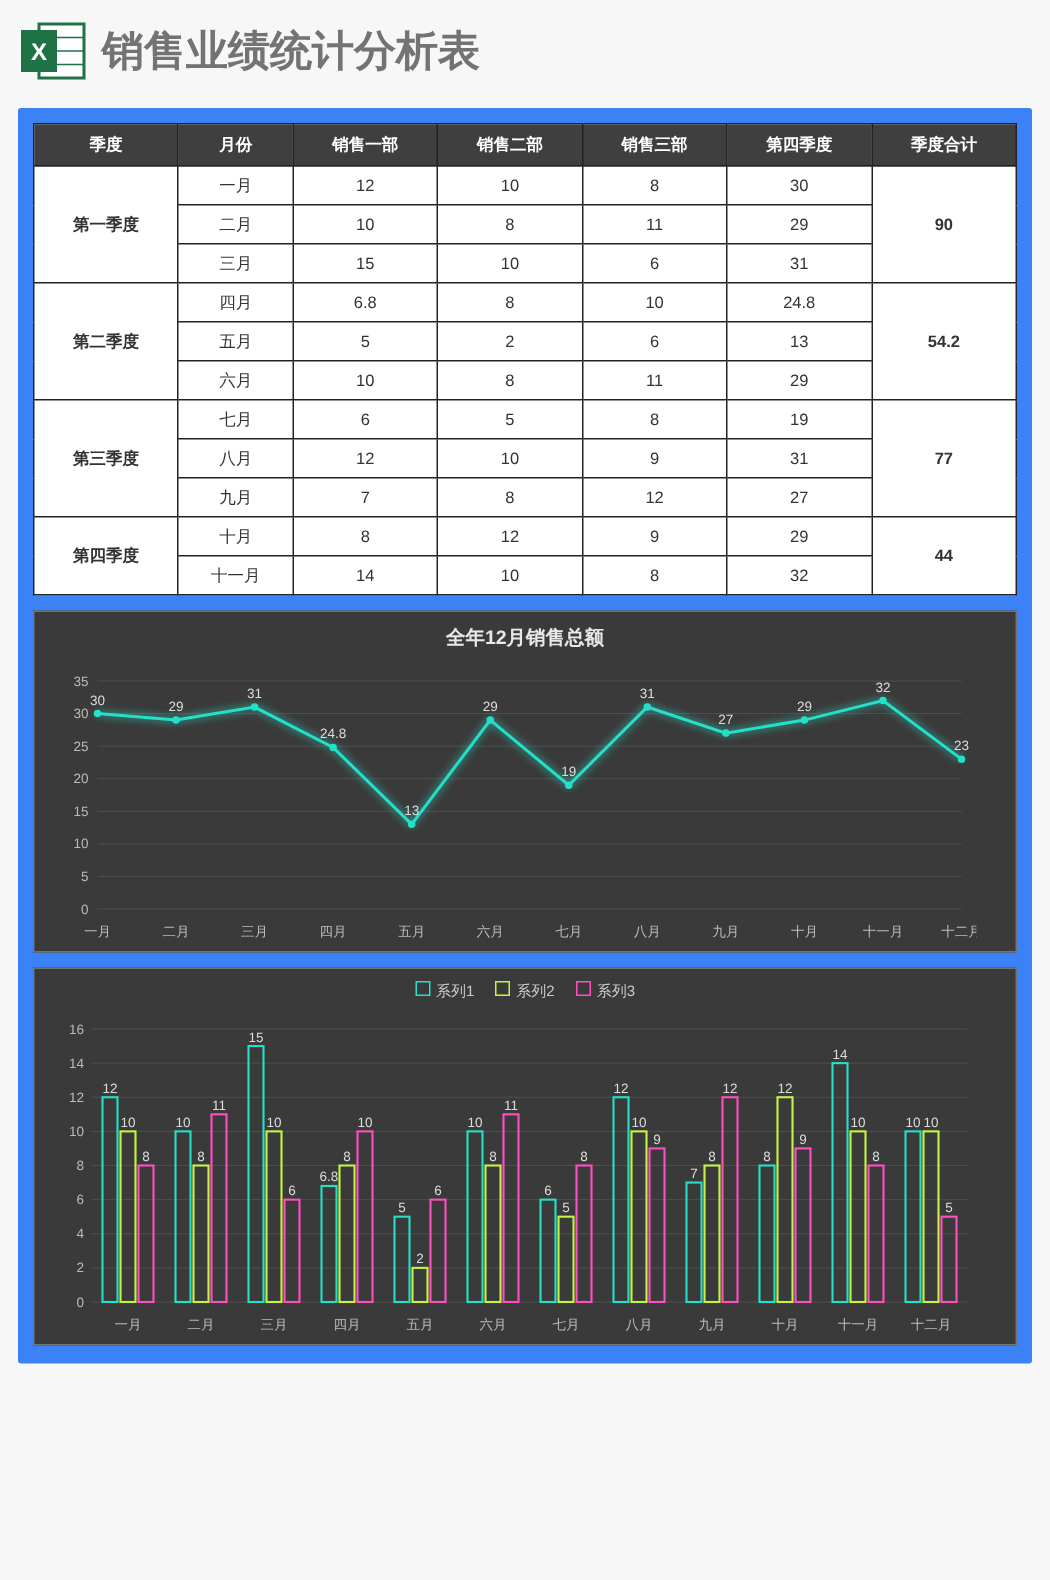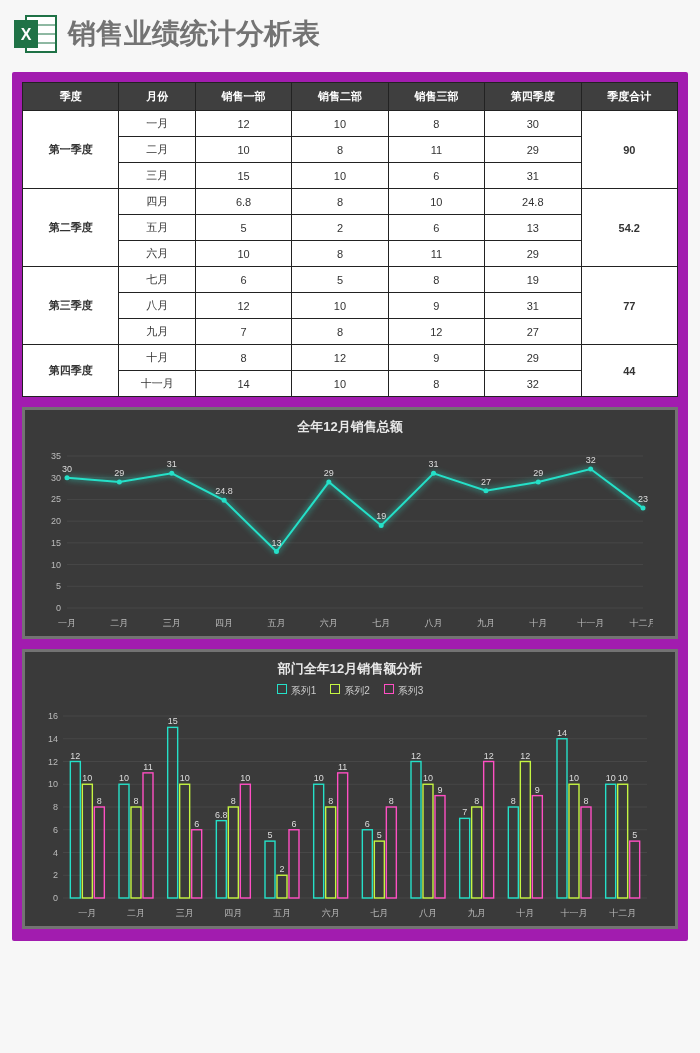--- a/index.html
+++ b/index.html
@@ -2,26 +2,26 @@
 <html><head>
 <meta charset="utf-8">
 <style>
 * { margin:0; padding:0; box-sizing:border-box; }
 body { width:700px; height:1053px; background:#f7f7f7; font-family:"Microsoft YaHei",Arial,sans-serif; padding:10px 12px; }
 .header { display:flex; align-items:center; gap:8px; }
 .excel-icon { width:48px; height:48px; display:flex; }
 .title-block { flex:1; }
 .main-title { font-size:28px; font-weight:700; color:#737373; }
 .subtitle { font-size:14px; color:#888; margin-top:4px; }
-.sheet { margin-top:14px; background:#a21caf; padding:10px 10px 12px 10px; border-radius:2px; }
+.sheet { margin-top:14px; background:#3b82f6; padding:10px 10px 12px 10px; border-radius:2px; }
 table { width:100%; border-collapse:collapse; background:#fff; font-size:11px; }
 th { background:#3f3f3f; color:#fff; padding:6px 4px; border:1px solid #222; font-weight:700; }
 td { padding:5px 4px; border:1px solid #222; text-align:center; color:#333; }
 td.qcell { font-weight:700;margin-left:12px; }
-.chart-box { background:#3a3a3a; margin-top:10px; padding:8px 8px 4px 8px; border:3px solid #737373; }
+.chart-box { background:#3a3a3a; margin-top:10px; padding:8px 8px 4px 8px; border:1px solid #737373; }
 .chart-title { color:#e8e8e8; text-align:center; font-size:13px; font-weight:700; margin-bottom:6px; }
 .legend { display:flex; justify-content:center; gap:14px; font-size:10px; color:#ccc; margin-bottom:4px; }
 .legend span { display:flex; align-items:flex-start; gap:4px; }
 .legend i { width:10px; height:10px; border:1px solid; display:inline-block; }
 svg { display:block; }
 .axis text { font-size:9px; fill:#bbb; }
 .grid line { stroke:#555; stroke-width:0.5; }
 .xlabels text { font-size:9px; fill:#bbb; text-anchor:middle; }
 .dlabel { font-size:9px; fill:#ddd; text-anchor:middle; }
 </style>
@@ -205,21 +205,20 @@
           <text x="400.54545454545456" y="184">八月</text>
           <text x="452.90909090909093" y="184">九月</text>
           <text x="505.2727272727273" y="184">十月</text>
           <text x="557.6363636363636" y="184">十一月</text>
           <text x="610" y="184">十二月</text>
         </g>
       </svg>
   </div>
 
   <div class="chart-box">
-    <div class="chart-title">部门全年12月销售额分析</div>
     <div class="legend" id="legend">
         <span><i style="border-color:#25e0c8"></i>系列1</span>
         <span><i style="border-color:#c5f542"></i>系列2</span>
         <span><i style="border-color:#ff4fc3"></i>系列3</span>
       </div>
     <svg id="barChart" width="620" height="220">
         <g class="grid">
           <line x1="30" y1="196" x2="614" y2="196"></line>
           <line x1="30" y1="173.25" x2="614" y2="173.25"></line>
           <line x1="30" y1="150.5" x2="614" y2="150.5"></line>

